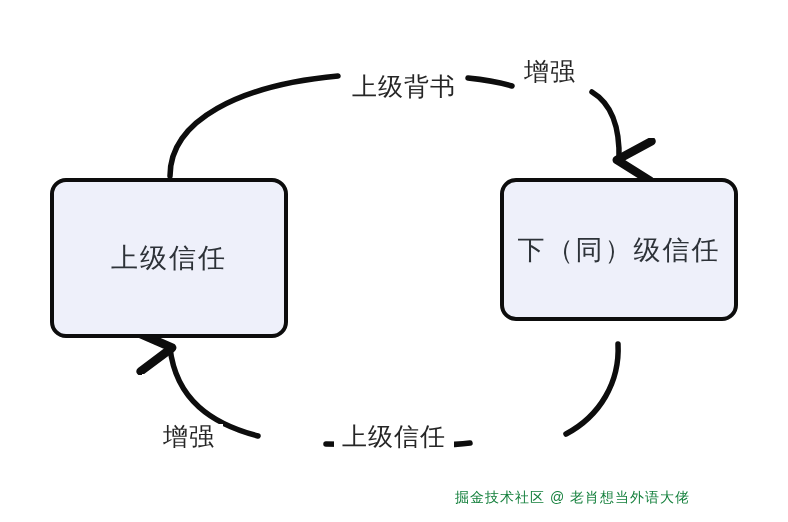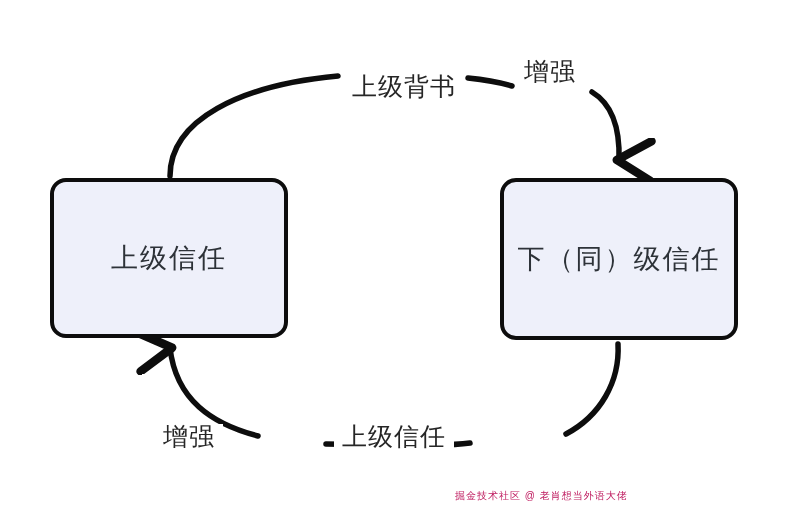--- a/index.html
+++ b/index.html
@@ -45,21 +45,21 @@
   #node-upper-trust {
     left: 50px;
     top: 178px;
     width: 238px;
     height: 160px;
   }
   #node-lower-trust {
     left: 500px;
     top: 178px;
     width: 238px;
-    height: 162px;
+    height: 143px;
   }
   .edge-label {
     position: absolute;
     color: #262626;
     font-size: 25px;
     letter-spacing: 1px;
     white-space: nowrap;
     background: #ffffff;
     padding: 0 8px;
     line-height: 1;
@@ -77,22 +77,22 @@
     top: 424px;
   }
   #edge-label-positive-feedback {
     left: 334px;
     top: 424px;
   }
   #watermark {
     position: absolute;
     left: 455px;
     top: 489px;
-    color: #be185d;
-    font-size: 10px;
+    color: #15803d;
+    font-size: 14px;
     letter-spacing: 1px;
     white-space: nowrap;
   }
 </style>
 </head>
 <body>
 
 <div id="diagram-canvas">
 
   <svg id="diagram-svg" viewBox="0 0 788 522" xmlns="http://www.w3.org/2000/svg">

